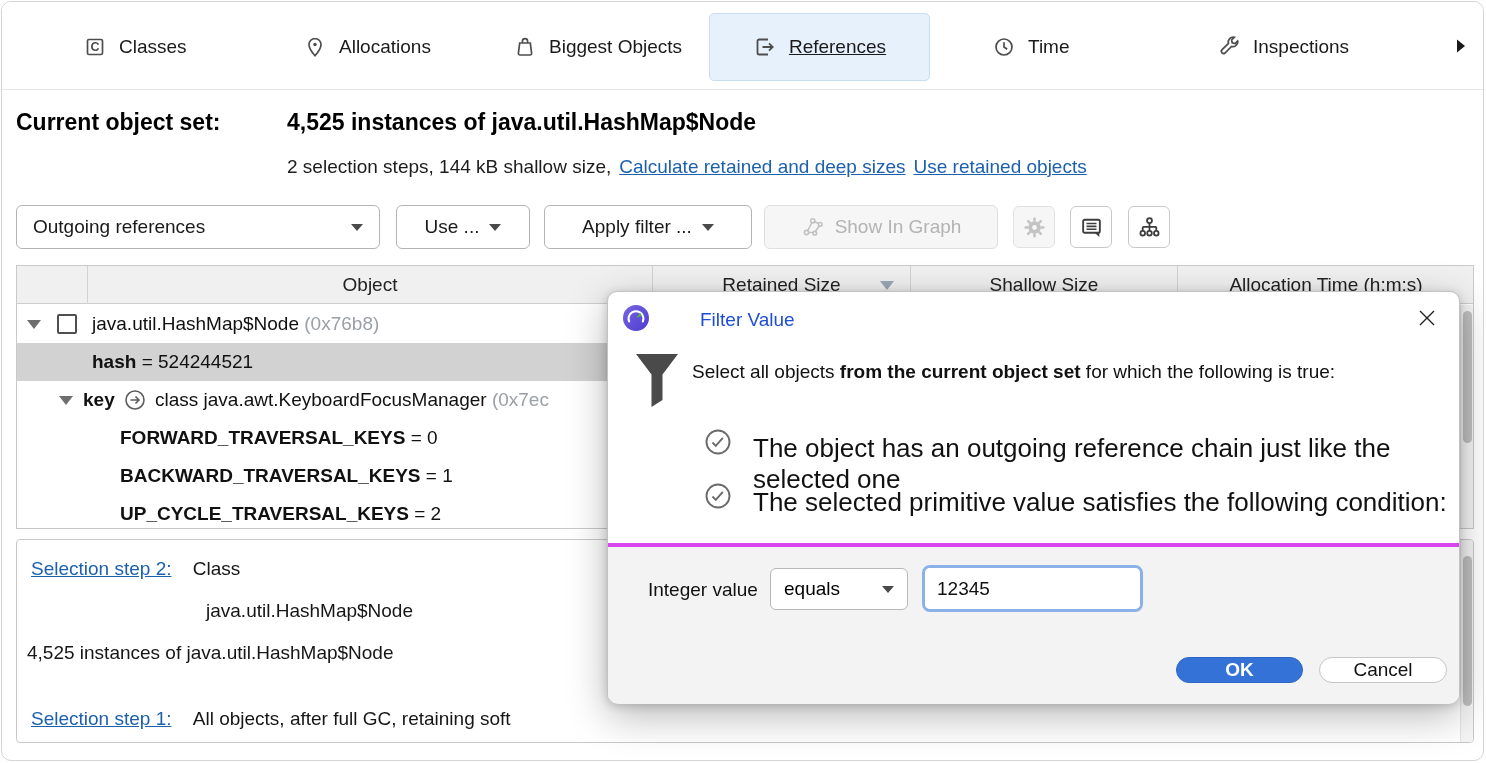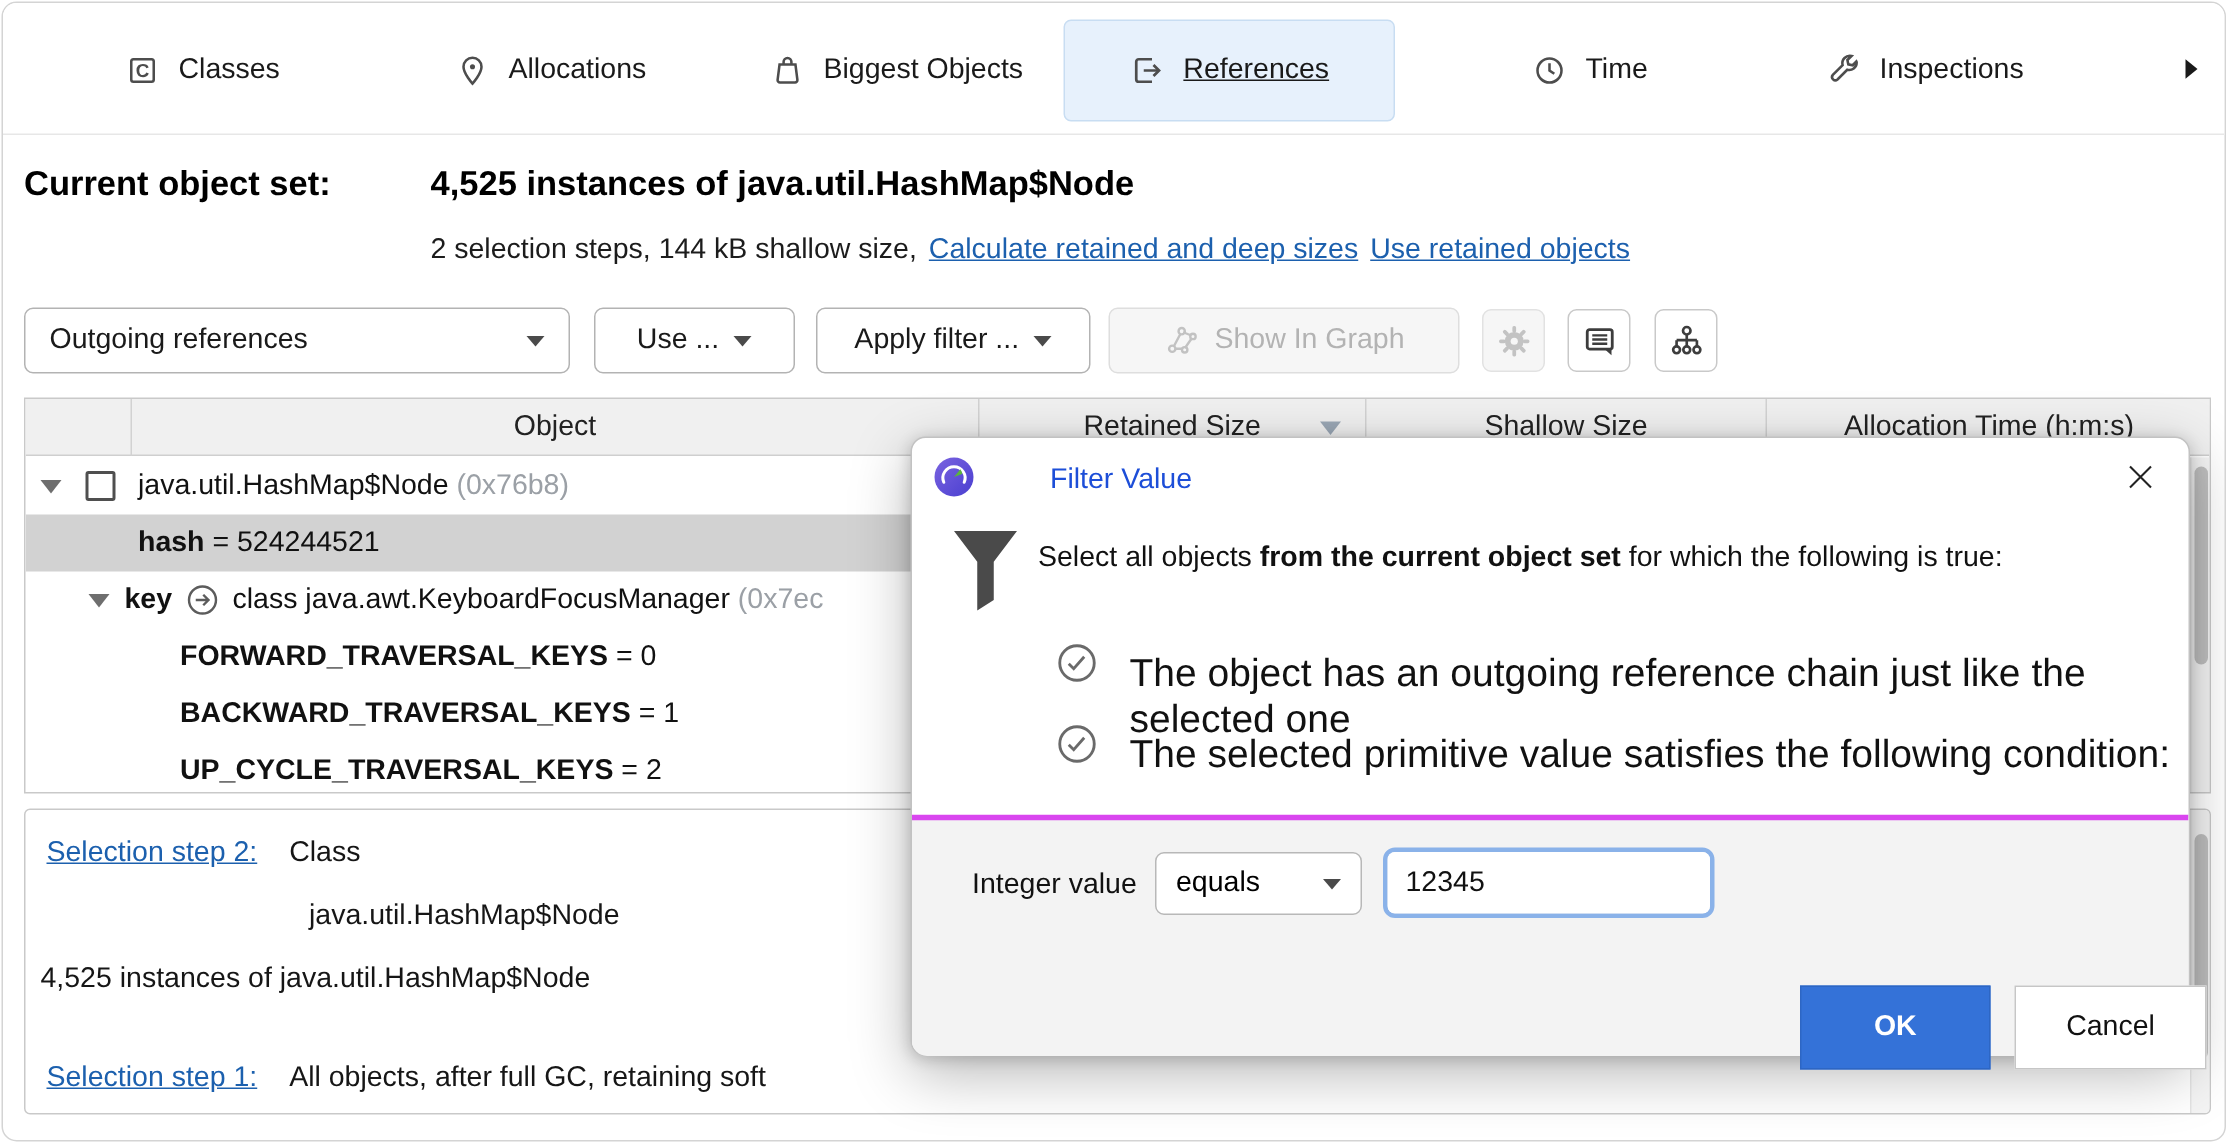--- a/index.html
+++ b/index.html
@@ -63,21 +63,21 @@
   .dlg-intro { position:absolute; left:84px; top:69px; width:760px; font-size:19px; color:#111; }
   .cond-text { position:absolute; font-size:26px; color:#111; }
   .dlg-footer { position:absolute; left:0; top:251px; width:100%; height:161px; background:#f3f3f3;
                 border-top:4px solid #d946ef; border-radius:0 0 10px 10px; }
   .fld-label { position:absolute; left:40px; top:32px; font-size:19px; color:#111; }
   .op-select { position:absolute; left:162px; top:21px; width:138px; height:42px; background:#fff; border:1px solid #b8b8b8;
                border-radius:6px; display:flex; align-items:center; justify-content:space-between; padding:0 13px; font-size:19px; }
   .combo { position:absolute; left:314px; top:18px; width:221px; height:47px; border:3px solid #8ab2e9; border-radius:8px;
            background:#fff; display:flex; overflow:hidden; }
   .combo input { flex:1; border:none; outline:none; font-size:19px; font-family:"Liberation Sans",sans-serif; padding:0 12px; color:#111; background:#fff; }
-  .btn { position:absolute; top:110px; height:56px; border-radius:0; font-size:19px; display:flex; align-items:center; justify-content:center;margin-left:24px; }
+  .btn { position:absolute; top:110px; height:26px; border-radius:16px; font-size:19px; display:flex; align-items:center; justify-content:center; }
   .btn-ok { left:568px; width:127px; background:#3472d8; color:#fff; font-weight:bold; border:1px solid #2d66c4; }
   .btn-cancel { left:711px; width:128px; background:#fff; color:#111; border:1px solid #c6c6c6; }
 </style>
 </head>
 <body>
 
 <div class="window">
 
   <div class="tabbar">
     <div class="tab" style="left:62px">
@@ -102,21 +102,21 @@
       <span>Biggest Objects</span>
     </div>
     <div class="tab selected" style="left:707px; width:221px; justify-content:center;">
       <svg width="24" height="24" viewBox="0 0 24 24">
         <path d="M15 4.5H6.2c-1 0-1.7.7-1.7 1.7v11.6c0 1 .7 1.7 1.7 1.7H15" fill="none" stroke="#4d4d4d" stroke-width="1.8"></path>
         <path d="M9.5 12h10" fill="none" stroke="#4d4d4d" stroke-width="1.8"></path>
         <path d="M16 8.3 19.7 12 16 15.7" fill="none" stroke="#4d4d4d" stroke-width="1.8"></path>
       </svg>
       <span>References</span>
     </div>
-    <div class="tab" style="left:1000px">
+    <div class="tab" style="left:971px">
       <svg width="24" height="24" viewBox="0 0 24 24">
         <circle cx="12" cy="12" r="8" fill="none" stroke="#4d4d4d" stroke-width="1.7"></circle>
         <path d="M12 7.2V12l3.2 2.2" fill="none" stroke="#4d4d4d" stroke-width="1.7"></path>
       </svg>
       <span>Time</span>
     </div>
     <div class="tab" style="left:1196px">
       <svg width="24" height="24" viewBox="0 0 24 24">
         <path d="M20.8 6.7a5 5 0 0 1-6.3 4.8L8 18a2.2 2.2 0 0 1-3.1-3.1l6.5-6.5a5 5 0 0 1 6-6.1L14.6 5l.6 2.9 2.9.6 2.5-2.5c.1.2.2.5.2.7z" fill="none" stroke="#4d4d4d" stroke-width="1.7"></path>
       </svg>
@@ -141,21 +141,21 @@
     <div class="tb-select">
       <span>Outgoing references</span>
       <span class="caret"></span>
     </div>
     <div style="width:16px"></div>
     <div class="tb-btn" style="width:134px">
       <span>Use ...</span>
       <span class="caret"></span>
     </div>
     <div style="width:14px"></div>
-    <div class="tb-btn" style="width:183px">
+    <div class="tb-btn" style="width:208px">
       <span>Apply filter ...</span>
       <span class="caret"></span>
     </div>
     <div style="width:12px"></div>
     <div class="tb-btn disabled" style="width:234px">
       <svg width="24" height="24" viewBox="0 0 24 24">
         <path d="M6.5 16 11 7.5M12.8 6.5l5 2M18.5 10.5 14 17M7.5 17.5h5" stroke="#c2c2c2" stroke-width="1.6" fill="none"></path>
         <circle cx="5.5" cy="17.5" r="2.1" fill="none" stroke="#c2c2c2" stroke-width="1.6"></circle>
         <circle cx="11.8" cy="5.8" r="2.1" fill="none" stroke="#c2c2c2" stroke-width="1.6"></circle>
         <circle cx="19.3" cy="9.3" r="1.8" fill="none" stroke="#c2c2c2" stroke-width="1.6"></circle>

